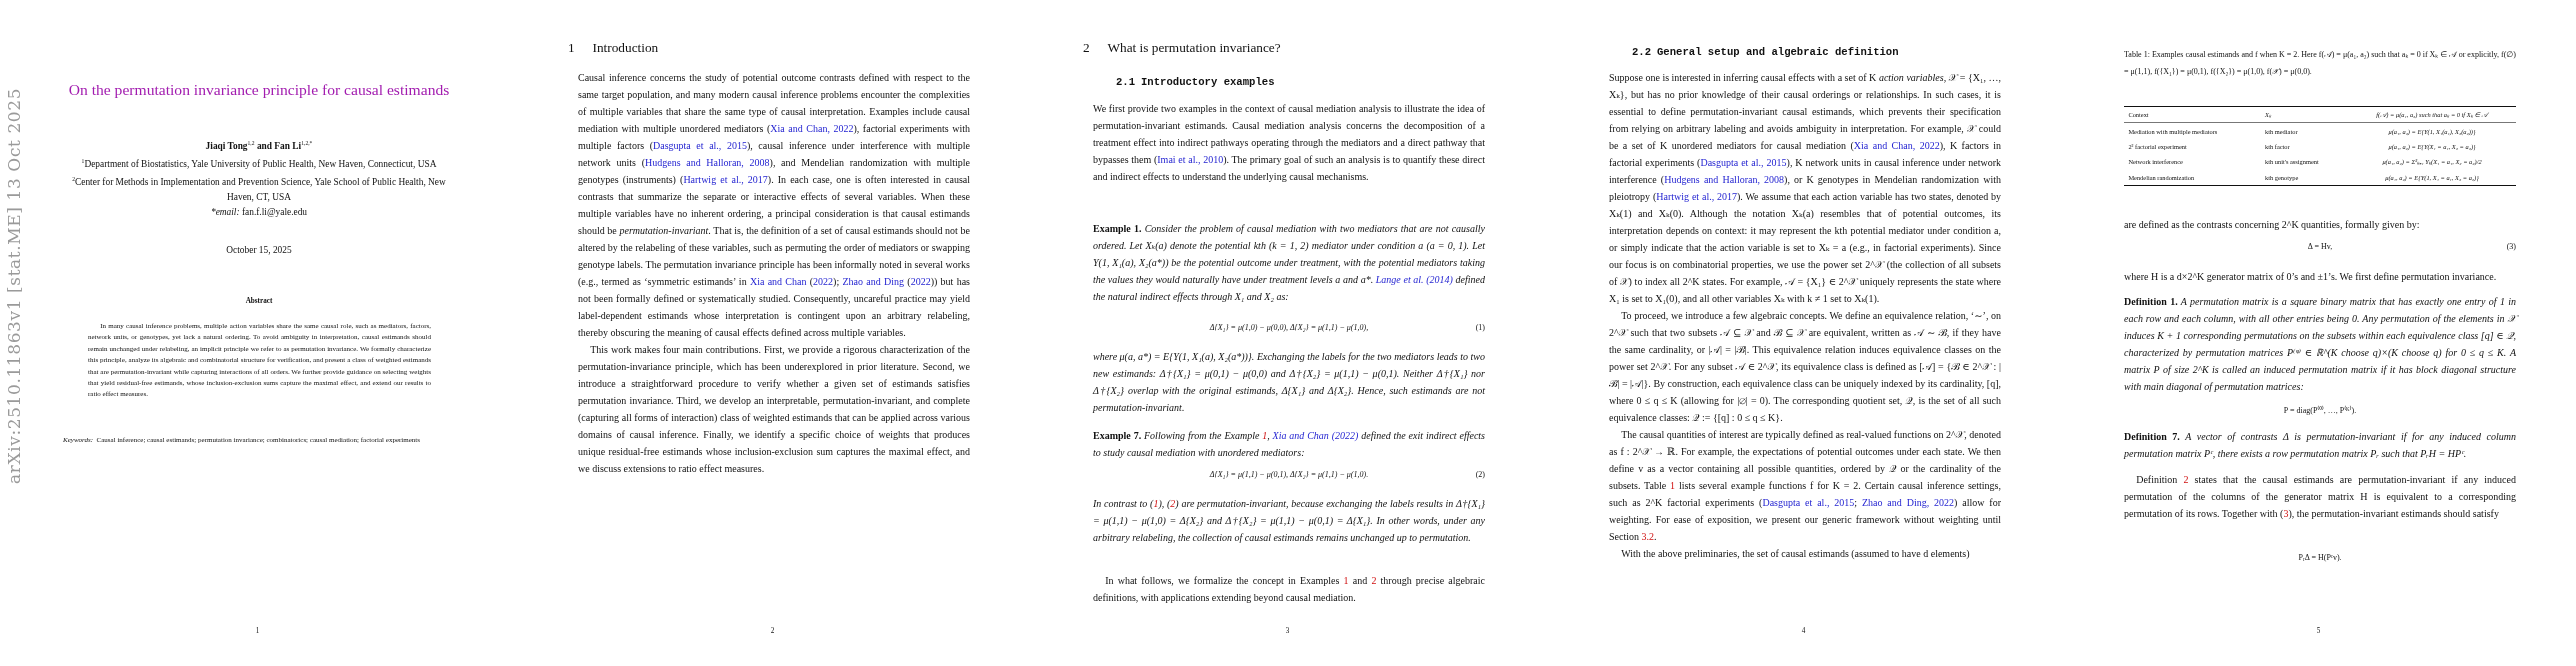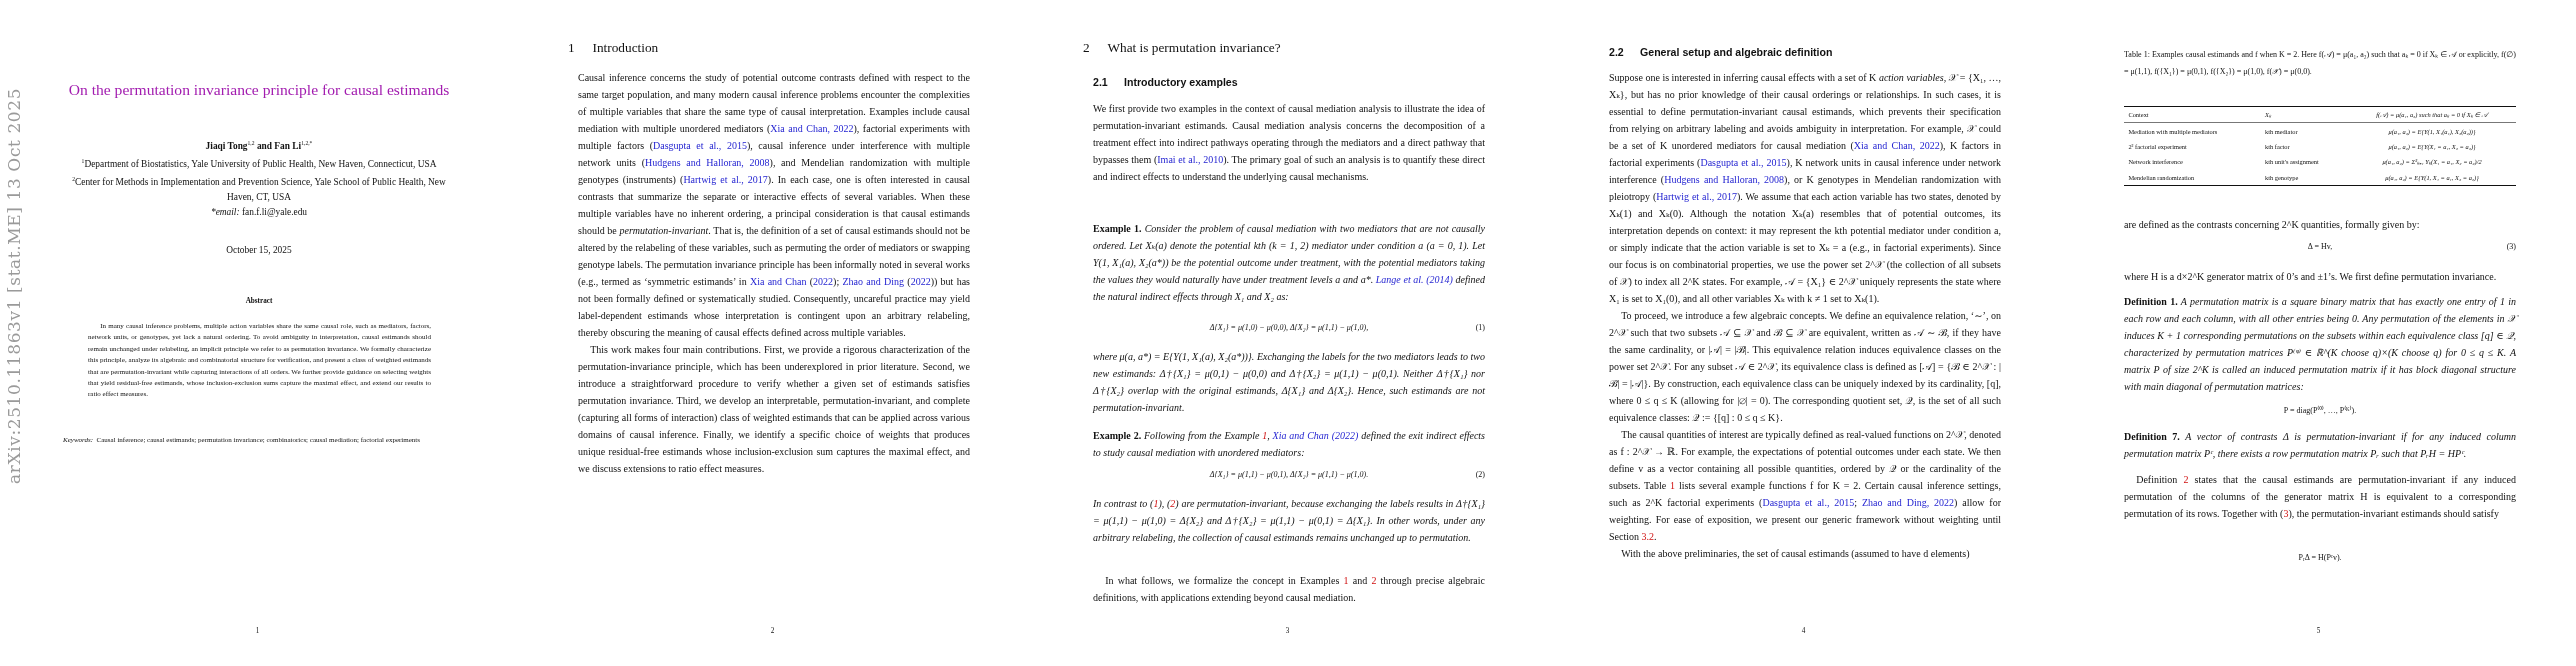--- a/index.html
+++ b/index.html
@@ -20,21 +20,21 @@
   .authors{position:absolute;top:136px;left:63px;width:392px;text-align:center;font-family:"Liberation Serif",serif;font-size:9.4px;line-height:15px;}
   .authors sup{font-size:5.6px;}
   .date{position:absolute;top:245px;left:63px;width:392px;text-align:center;font-family:"Liberation Serif",serif;font-size:9.4px;}
   .abs-head{position:absolute;top:297px;left:63px;width:392px;text-align:center;font-weight:bold;font-family:"Liberation Serif",serif;font-size:7.2px;}
   .abs-body{position:absolute;top:321px;left:88px;width:343px;font-family:"Liberation Serif",serif;font-size:7px;line-height:11.4px;text-align:justify;text-indent:12.2px;}
   .keywords{position:absolute;top:435px;left:63px;width:392px;font-family:"Liberation Serif",serif;font-size:7px;line-height:11.7px;text-align:justify;}
   .arxiv{position:absolute;left:4.4px;top:484px;transform-origin:0 0;transform:rotate(-90deg);white-space:nowrap;font-family:"DejaVu Serif",serif;font-size:17px;color:#9a9a9a;letter-spacing:0.6px;}
   
   .h1{position:absolute;left:53px;font-family:"Liberation Serif",serif;font-weight:normal;font-size:13.3px;}
   .h1 .num{display:inline-block;width:24.5px;}
-  .h2{position:absolute;left:63px;font-family:Liberation Sans, sans-serif;font-weight:bold;font-size:10.6px;}
+  .h2{position:absolute;left:80px;font-family:Liberation Mono, monospace;font-weight:bold;font-size:10.6px;text-align:center;}
   .h2 .num{display:inline-block;width:31px;}
   .eq{position:absolute;left:63px;width:392px;height:16.7px;font-family:"Liberation Serif",serif;font-size:8px;font-style:italic;}
   .eq .e{position:absolute;left:0;width:392px;text-align:center;}
   .eq .n{position:absolute;right:0;font-style:normal;}
   .block{position:absolute;left:63px;width:392px;}
   
   .cap{font-family:"Liberation Serif",serif;font-size:8px;line-height:17px;text-align:justify;}
   table.t1{position:absolute;left:63px;width:392px;border-collapse:collapse;font-family:"Liberation Serif",serif;font-size:6.4px;}
   table.t1 th,table.t1 td{padding:2.2px 4.4px;text-align:left;font-weight:normal;height:11px;}
   table.t1 td.c3,table.t1 th.c3{text-align:center;}
@@ -79,21 +79,21 @@
   </div>
   <div class="txt body-text" style="top:220px">
     <p><span class="b">Example 1.</span><span class="it"> Consider the problem of causal mediation with two mediators that are not causally ordered. Let Xₖ(a) denote the potential kth (k = 1, 2) mediator under condition a (a = 0, 1). Let Y(1, X₁(a), X₂(a*)) be the potential outcome under treatment, with the potential mediators taking the values they would naturally have under treatment levels a and a*. </span><a class="cite it">Lange et al. (2014)</a><span class="it"> defined the natural indirect effects through X₁ and X₂ as:</span></p>
   </div>
   <div class="eq" style="top:323px">
       <span class="e">Δ{X₁} = μ(1,0) − μ(0,0),   Δ{X₂} = μ(1,1) − μ(1,0),</span>
       <span class="n">(1)</span>
     </div>
   <div class="txt body-text it" style="top:348px">where μ(a, a*) = E{Y(1, X₁(a), X₂(a*))}. Exchanging the labels for the two mediators leads to two new estimands: Δ†{X₁} = μ(0,1) − μ(0,0) and Δ†{X₂} = μ(1,1) − μ(0,1). Neither Δ†{X₁} nor Δ†{X₂} overlap with the original estimands, Δ{X₁} and Δ{X₂}. Hence, such estimands are not permutation-invariant.</div>
   <div class="txt body-text" style="top:427px">
-    <p><span class="b">Example 2.</span><span class="it"> Following from the Example </span><a class="ref it">1</a><span class="it">, </span><a class="cite it">Xia and Chan (2022)</a><span class="it"> defined the exit indirect effects to study causal mediation with unordered mediators:</span></p>
+    <p><span class="b">Example 7.</span><span class="it"> Following from the Example </span><a class="ref it">1</a><span class="it">, </span><a class="cite it">Xia and Chan (2022)</a><span class="it"> defined the exit indirect effects to study causal mediation with unordered mediators:</span></p>
   </div>
   <div class="eq" style="top:470px">
       <span class="e">Δ{X₁} = μ(1,1) − μ(0,1),   Δ{X₂} = μ(1,1) − μ(1,0).</span>
       <span class="n">(2)</span>
     </div>
   <div class="txt body-text it" style="top:495px"><span>In contrast to (</span><a class="ref">1</a><span>), (</span><a class="ref">2</a><span>) are permutation-invariant, because exchanging the labels results in Δ†{X₁} = μ(1,1) − μ(1,0) = Δ{X₂} and Δ†{X₂} = μ(1,1) − μ(0,1) = Δ{X₁}. In other words, under any arbitrary relabeling, the collection of causal estimands remains unchanged up to permutation.</span></div>
   <div class="txt body-text ind" style="top:572px"><span>In what follows, we formalize the concept in Examples </span><a class="ref">1</a><span> and </span><a class="ref">2</a><span> through precise algebraic definitions, with applications extending beyond causal mediation.</span></div>
   <div class="pagenum">3</div>
 </div>
 

